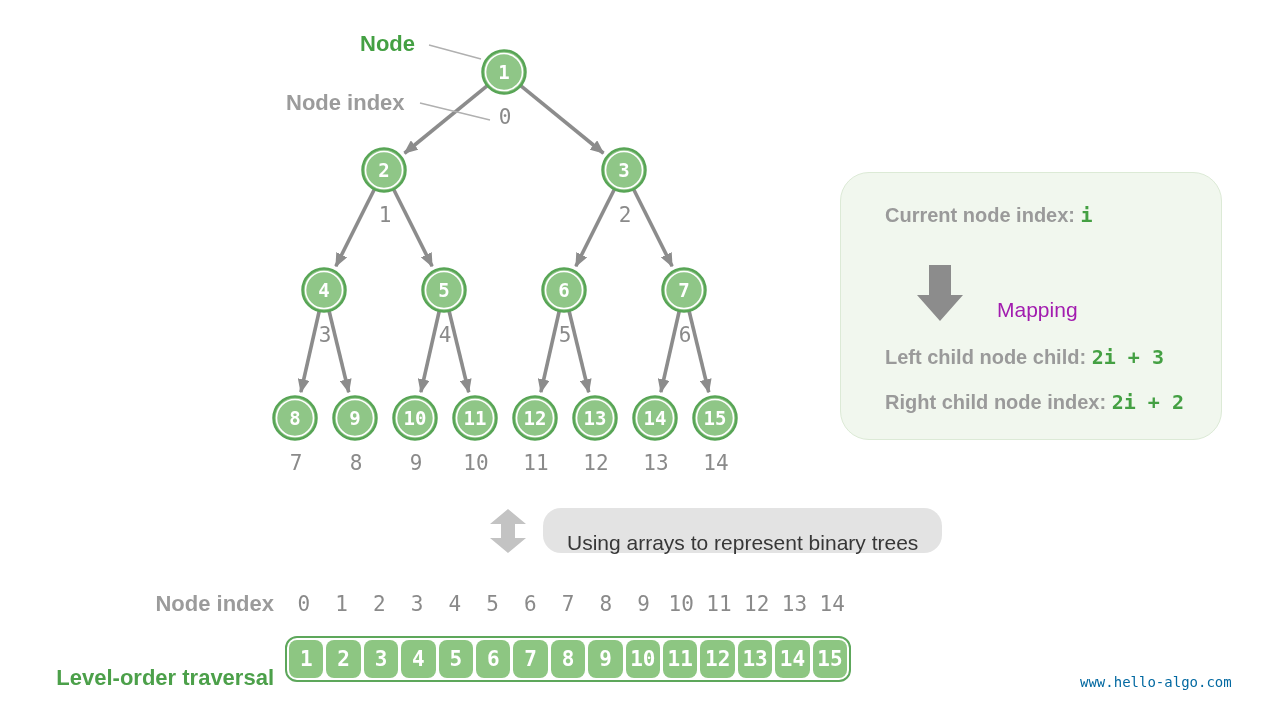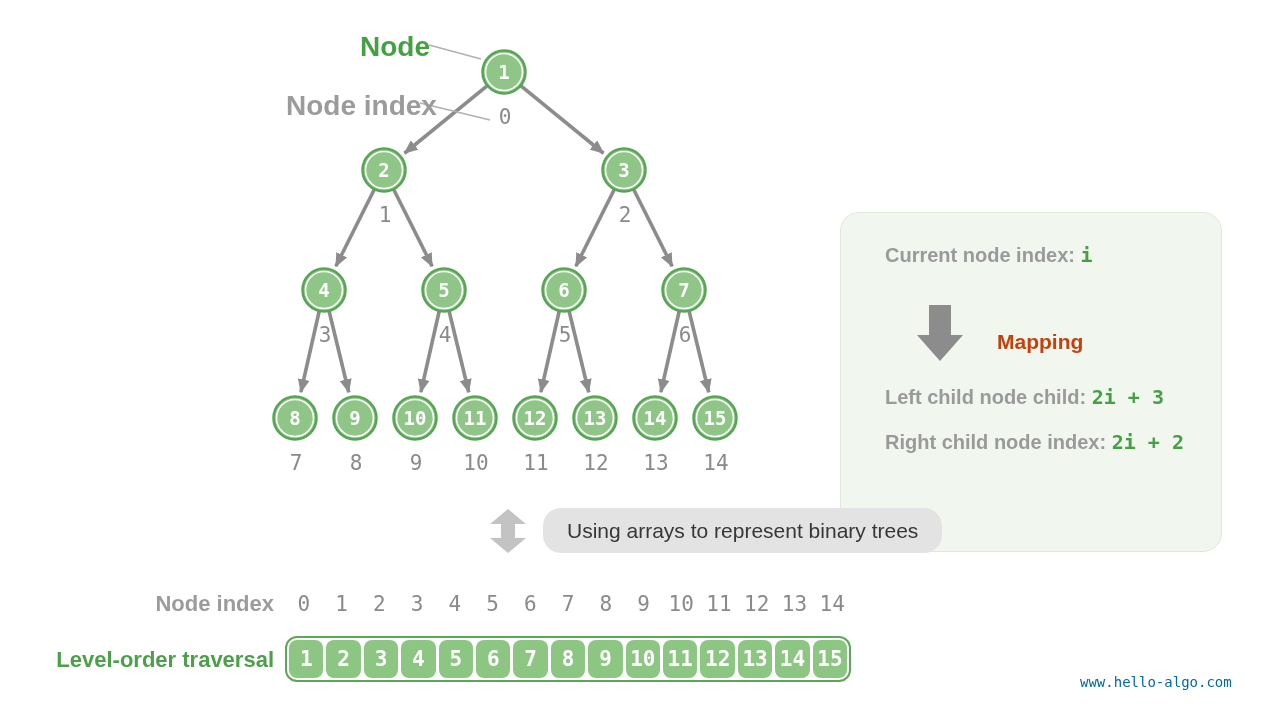--- a/index.html
+++ b/index.html
@@ -2,50 +2,50 @@
 <html><head>
 <meta charset="utf-8">
 <style>
   * { margin:0; padding:0; box-sizing:border-box; }
   html,body { width:1280px; height:720px; background:#ffffff; overflow:hidden;
               font-family:"Liberation Sans", sans-serif; }
   .canvas { position:absolute; left:0; top:0; width:1280px; height:720px; background:#fff; }
 
   #tree-svg { position:absolute; left:0; top:0; width:1280px; height:720px; }
 
-  .callout { position:absolute; font-weight:bold; font-size:28px; white-space:nowrap;text-align:right; }
+  .callout { position:absolute; font-weight:bold; font-size:22px; white-space:nowrap;text-align:right; }
   .callout.node     { left:360px; top:31px;  color:#44a043; }
   .callout.nodeidx  { left:286px; top:90px;  color:#9b9b9b; }
 
   
-  .info-box { position:absolute; left:840px; top:172px; width:382px; height:340px;
-              background:#f1f7ee; border:1px solid #dcead6; border-radius:19px;margin-top:40px; }
+  .info-box { position:absolute; left:840px; top:172px; width:382px; height:268px;
+              background:#f1f7ee; border:1px solid #dcead6; border-radius:29px; }
   .info-line { position:absolute; left:44px; font-size:20px; font-weight:bold;
                color:#9a9a9a; white-space:nowrap; }
   .info-line .colon { color:#9a9a9a; }
   .info-line .formula { font-family:"DejaVu Sans Mono", monospace; font-weight:bold;
                         color:#44a043; }
   .info-line.l1 { top:30px; }
   .info-line.l2 { top:172px; }
   .info-line.l3 { top:217px; }
   .mapping-arrow { position:absolute; left:76px; top:92px; }
-  .mapping-label { position:absolute; left:156px; top:104px; height:50px; line-height:50px;
-                   font-size:21px; font-weight:bold; color:#c2410c; }
+  .mapping-label { position:absolute; left:156px; top:112px; height:50px; line-height:50px;
+                   font-size:21px; font-weight:normal; color:#a21caf; }
 
   
   .updown-arrow { position:absolute; left:490px; top:509px; }
   .banner { position:absolute; left:543px; top:508px; height:45px; line-height:45px;
-            padding:0 24px; background:#e3e3e3; border-radius:18px;
+            padding:12px 24px; background:#e3e3e3; border-radius:18px;
             font-size:21px; color:#373737; white-space:nowrap; }
 
   
   .row-label { position:absolute; left:30px; width:244px; text-align:right;
                font-size:22px; font-weight:bold; white-space:nowrap; }
   .row-label.idx  { top:591px; color:#9b9b9b; }
-  .row-label.trav { top:647px; color:#4ca04a; }
+  .row-label.trav { top:665px; color:#4ca04a; }
 
   .indices-row { position:absolute; left:285px; top:590px; width:566px; height:28px;
                  display:flex; }
   .indices-row span { flex:1; text-align:center; line-height:28px;
                       font-family:"DejaVu Sans Mono", monospace;
                       font-size:21px; color:#8a8a8a; }
 
   .array-box { position:absolute; left:285px; top:636px; width:566px; height:46px;
                background:#ffffff; border:2px solid #5da75b; border-radius:12px;
                padding:2px; display:flex; gap:3px; }

